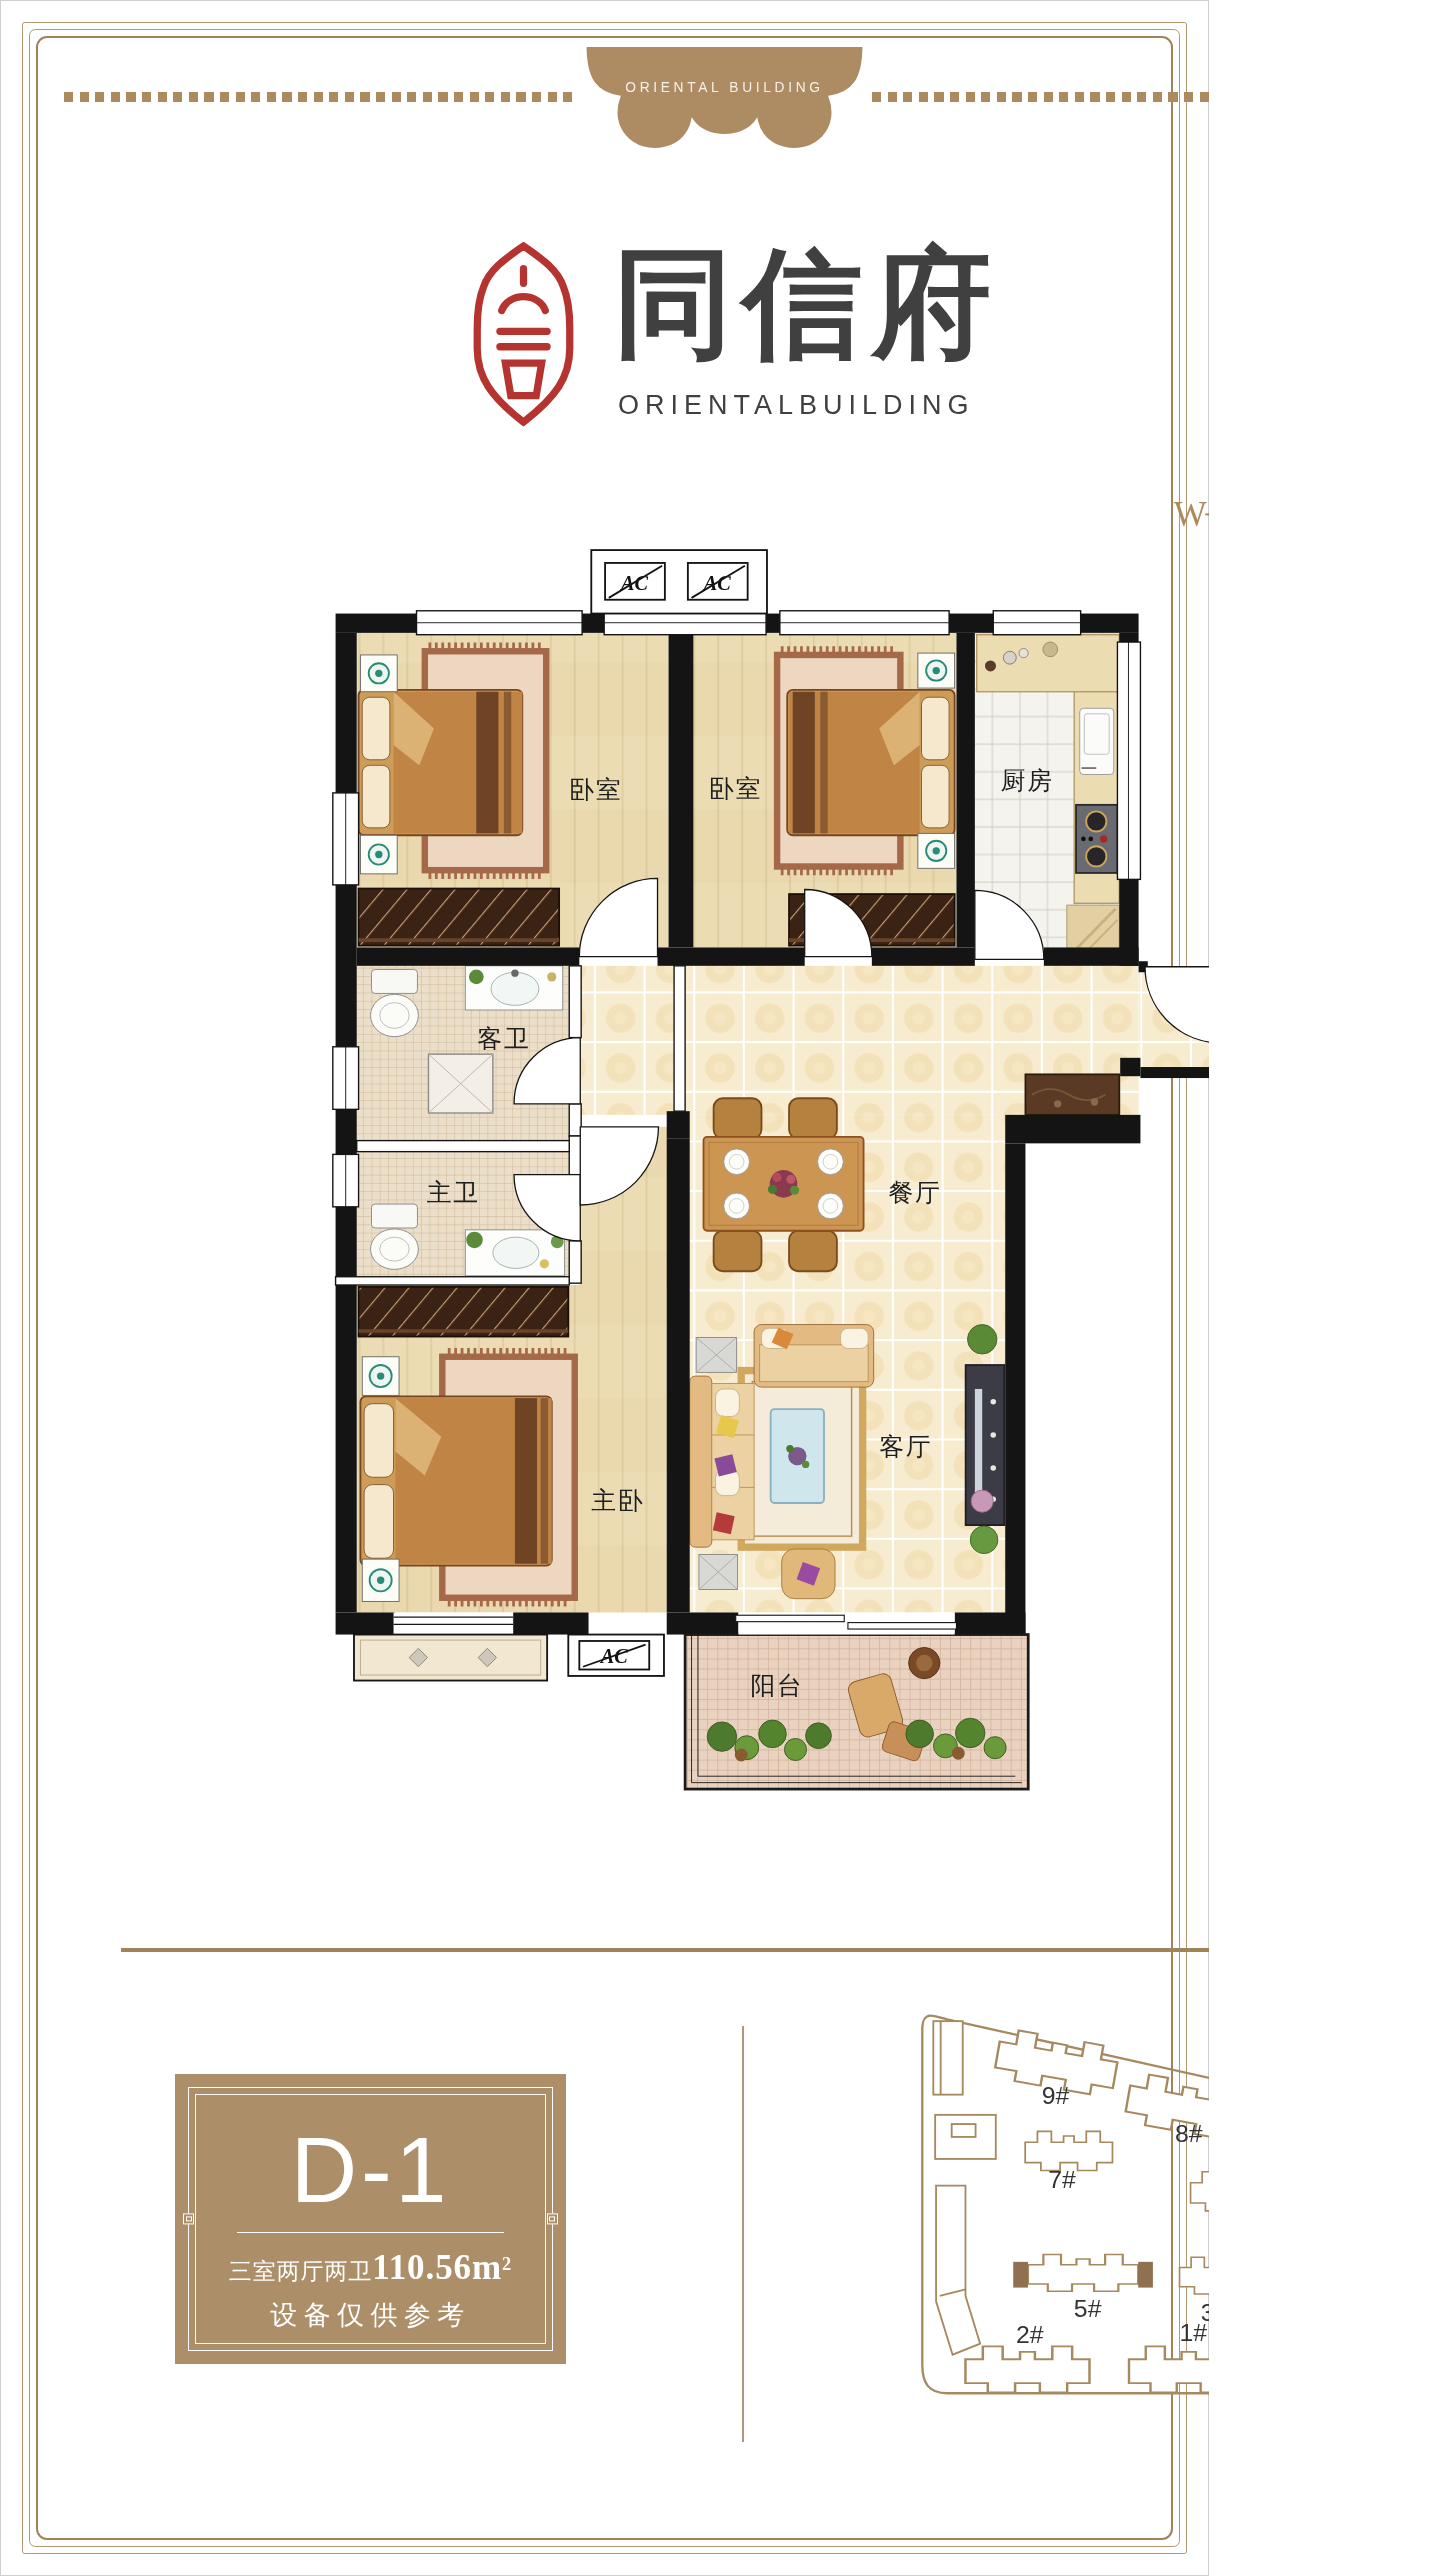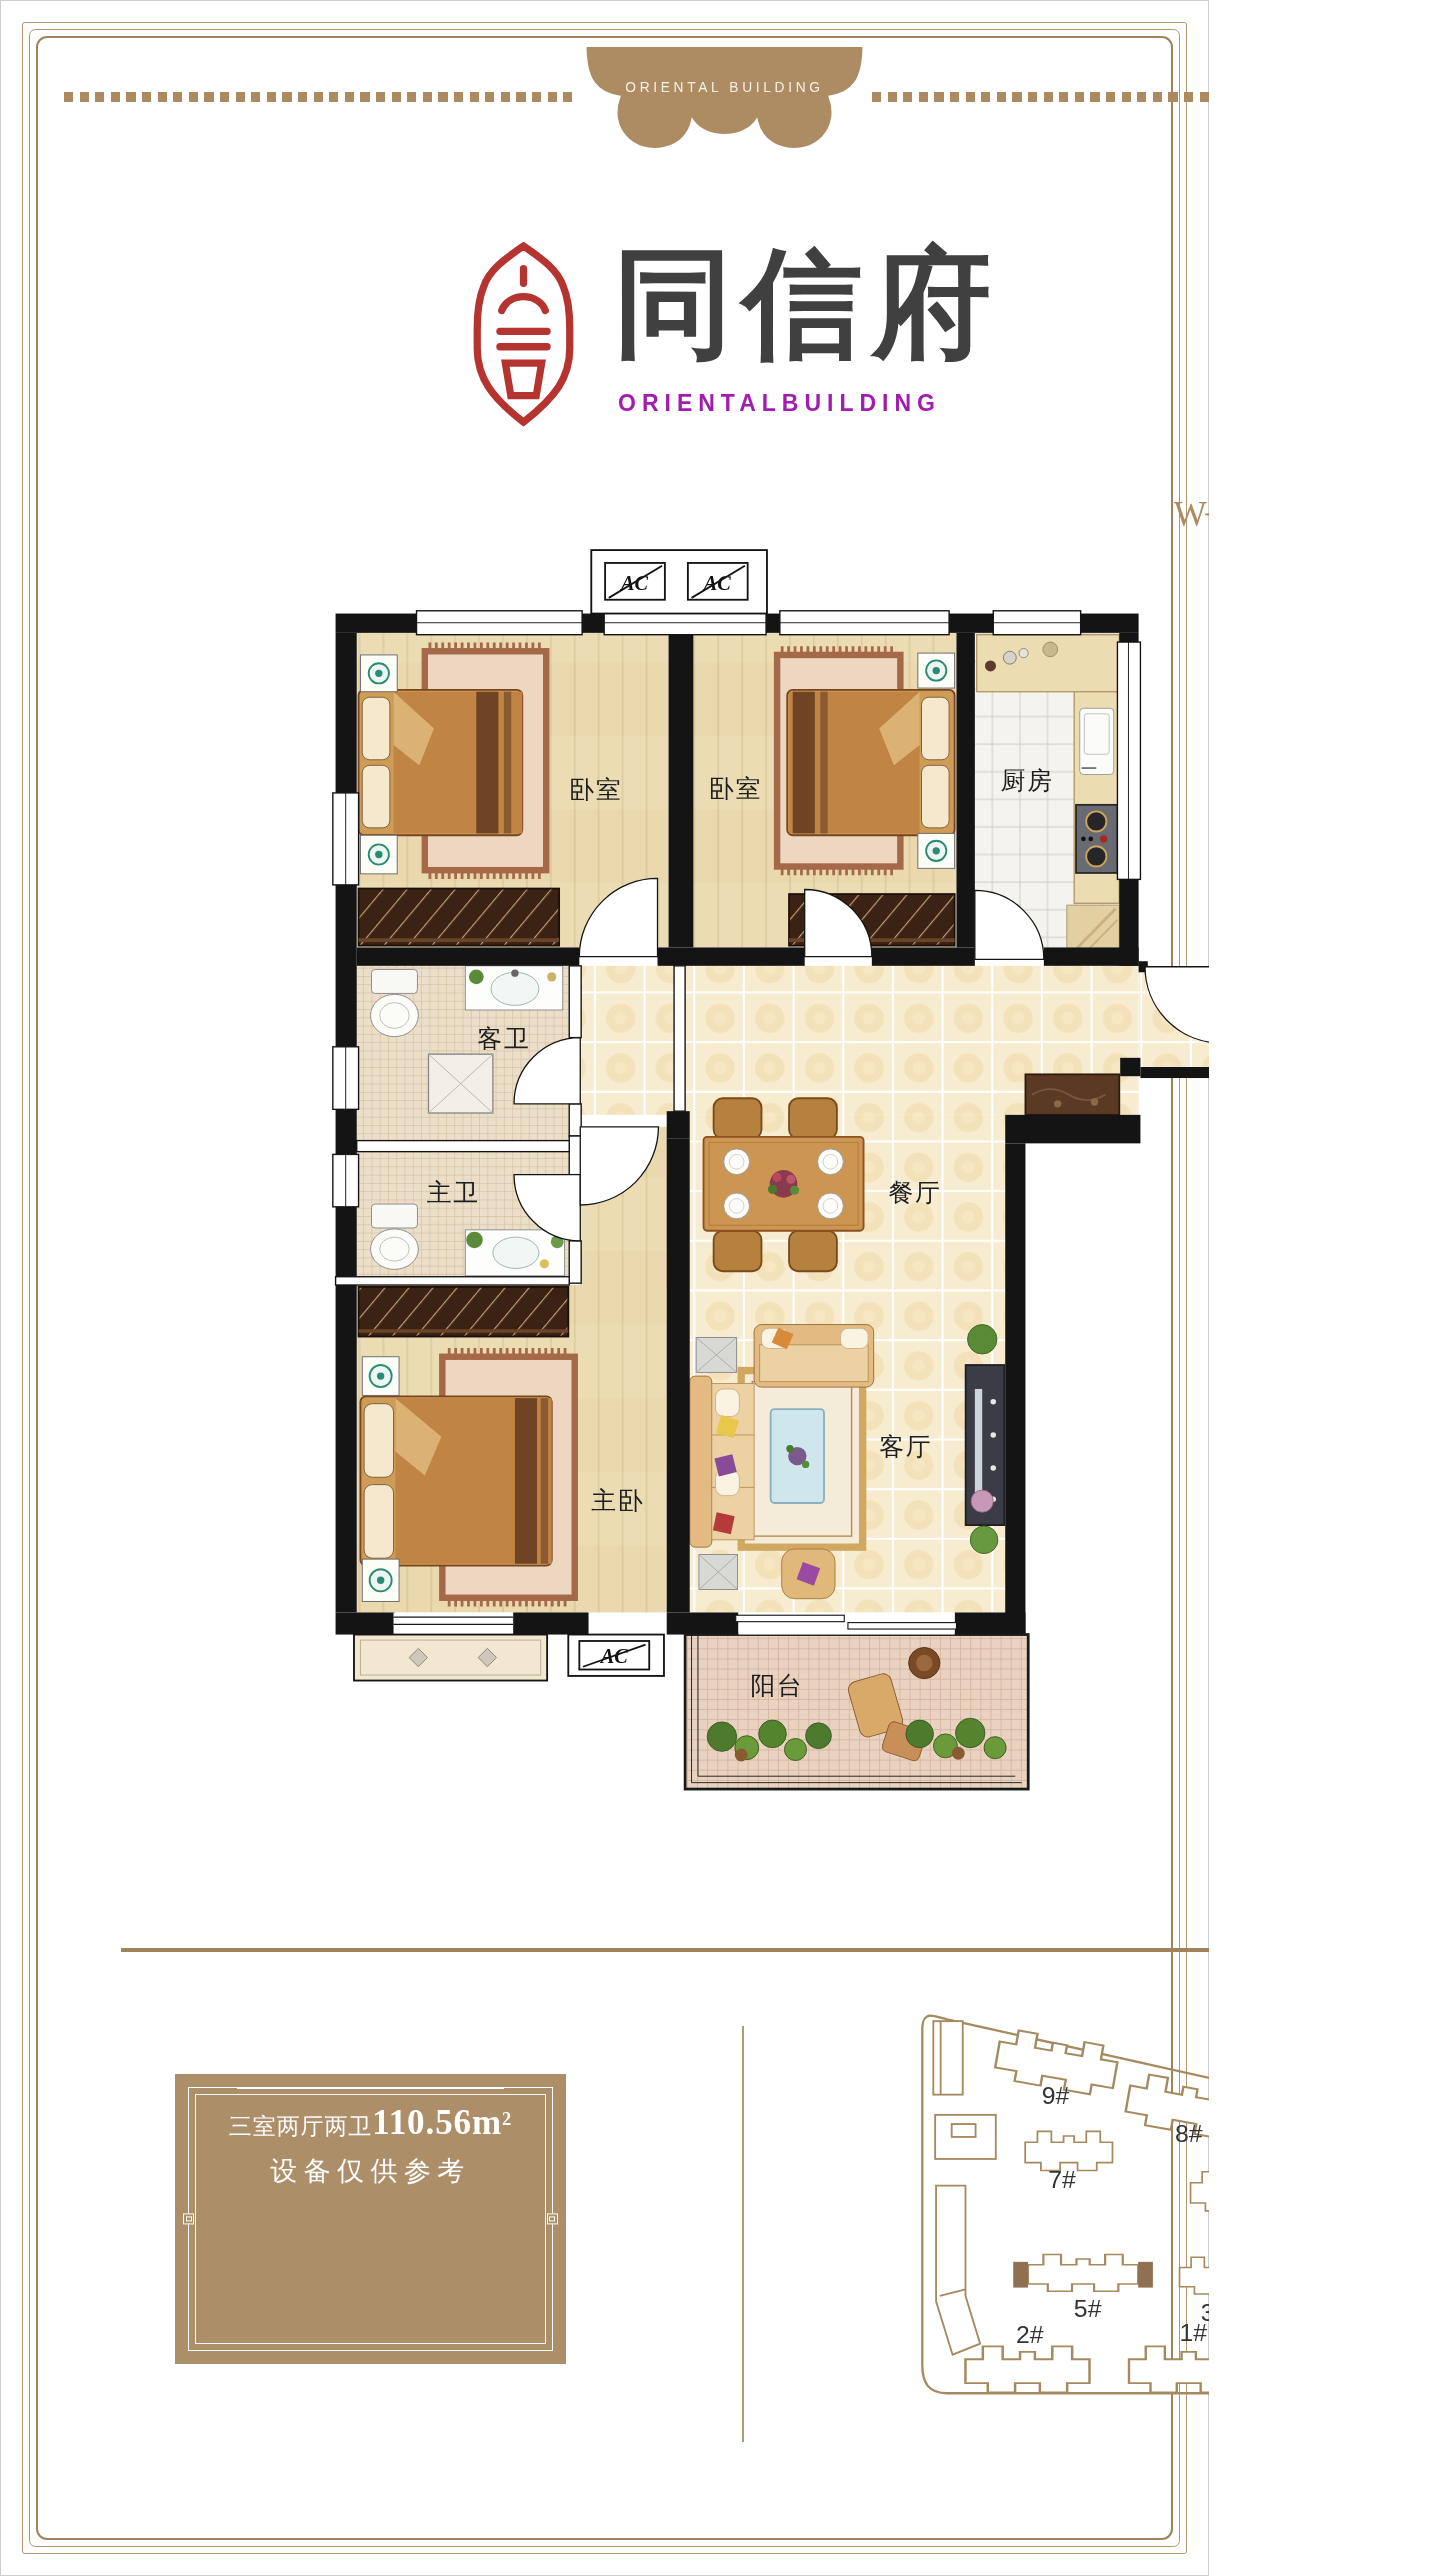--- a/index.html
+++ b/index.html
@@ -13,22 +13,22 @@
   .f3{inset:36px;border:2.8px solid #a1835a;border-radius:11px;}
   .dash{position:absolute;top:92px;height:10px;
         background:repeating-linear-gradient(90deg,#ab8a60 0 9.2px,transparent 9.2px 15.6px);}
   .dash.left{left:64px;width:508px;}
   .dash.right{left:872px;width:509px;}
   .banner-svg{position:absolute;left:550px;top:40px;}
   
   .seal-svg{position:absolute;left:460px;top:241px;}
   .brand-name{position:absolute;left:613px;top:237px;width:405px;font-size:120px;
       font-weight:800;color:#404040;letter-spacing:9.2px;line-height:1.1;white-space:nowrap;}
-  .brand-en{position:absolute;left:618px;top:390px;font-size:23px;font-weight:700;
-      color:#a21caf;letter-spacing:6px;white-space:nowrap;}
+  .brand-en{position:absolute;left:618px;top:390px;font-size:27px;font-weight:400;
+      color:#404040;letter-spacing:6px;white-space:nowrap;}
   .compass-svg{position:absolute;left:1168px;top:406px;}
   
   .plan-svg{position:absolute;left:239px;top:515px;}
   .room-label{font-size:27px;fill:#1e1e1e;letter-spacing:2px;font-family:"Liberation Sans",sans-serif;}
   .ac-text{font-size:22px;fill:#111;font-style:italic;font-weight:700;font-family:"Liberation Serif",serif;}
   
   .rule-h{position:absolute;left:121px;top:1948px;width:1227px;height:3.7px;background:#a1835a;}
   .rule-v{position:absolute;left:742px;top:2026px;width:1.8px;height:416px;background:#b09878;}
   .unit-card{position:absolute;left:175px;top:2074px;width:391px;height:290px;background:#ac8e69;
       color:#fff;text-align:center;}
@@ -467,20 +467,21 @@
 
   <div class="unit-card">
     <div class="cb1"></div>
     <div class="cb2"></div>
     <span class="orn l">
         <i></i>
       </span>
     <span class="orn r">
         <i></i>
       </span>
+    <div class="unit-name">D-1</div>
     <div class="unit-div"></div>
     <div class="unit-area">
       <span>三室两厅两卫</span><span class="num">110.56m</span><sup>2</sup>
     </div>
     <div class="unit-layout">设备仅供参考</div>
   </div>
 
   <svg class="site-svg" width="441" height="492" viewBox="945 2160 480 535">
     <defs>
       <path id="bshape" d="M0,14 L14,14 L14,0 L30,0 L30,14 L44,14 L44,6 L56,6 L56,14 L70,14 L70,0 L86,0 L86,14 L100,14 L100,40 L82,40 L82,50 L60,50 L60,40 L40,40 L40,50 L18,50 L18,40 L0,40 Z"></path>

